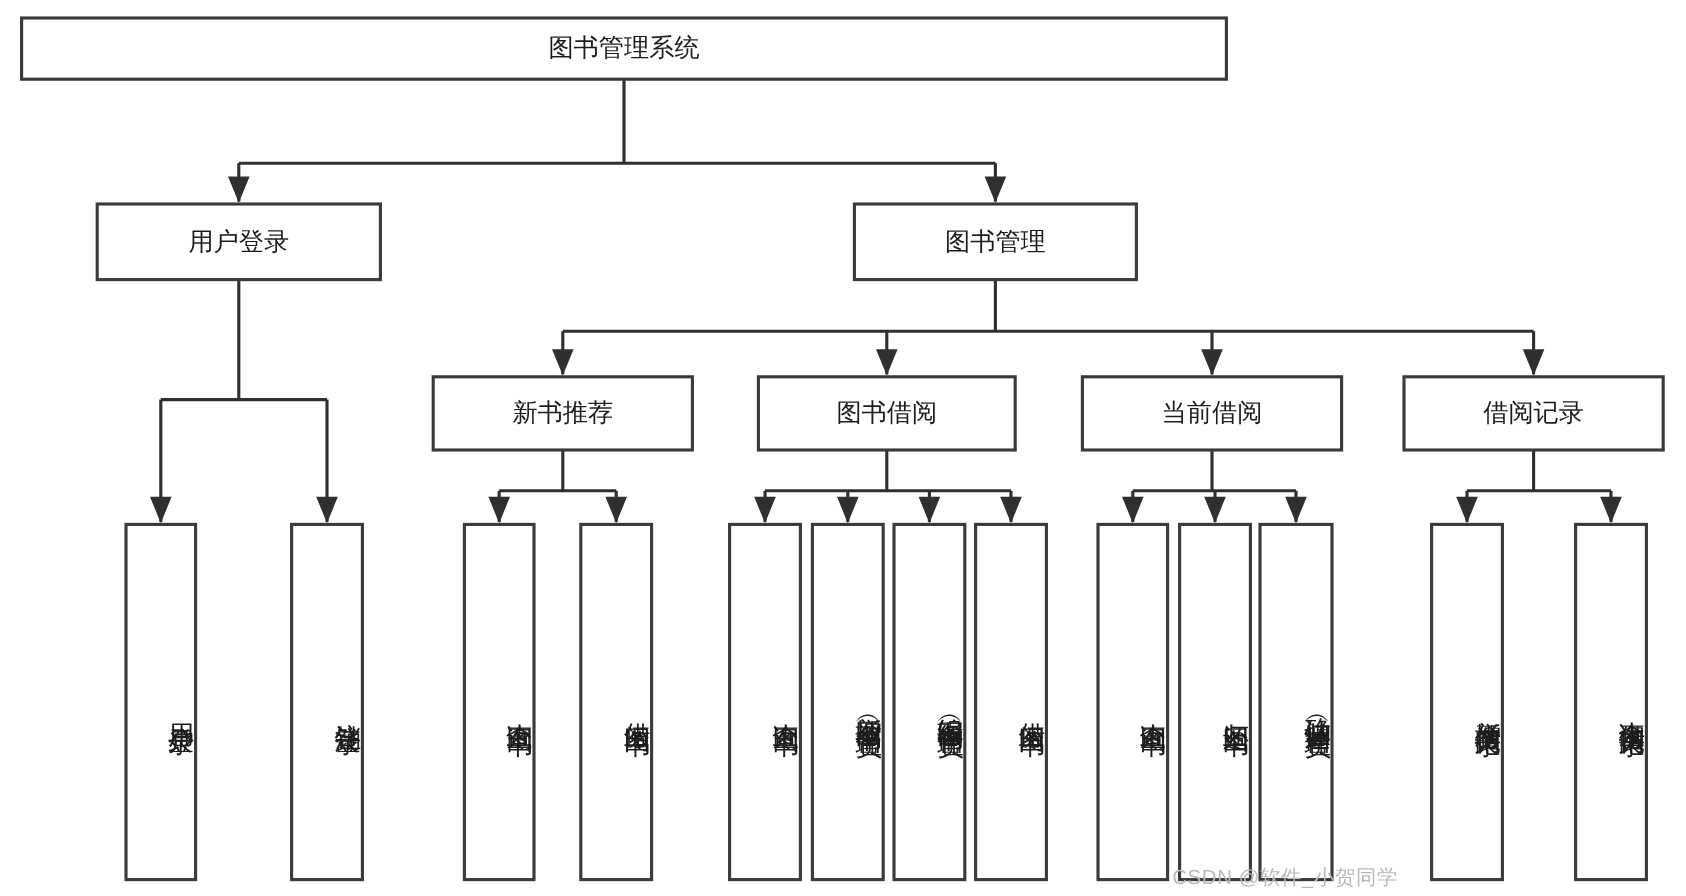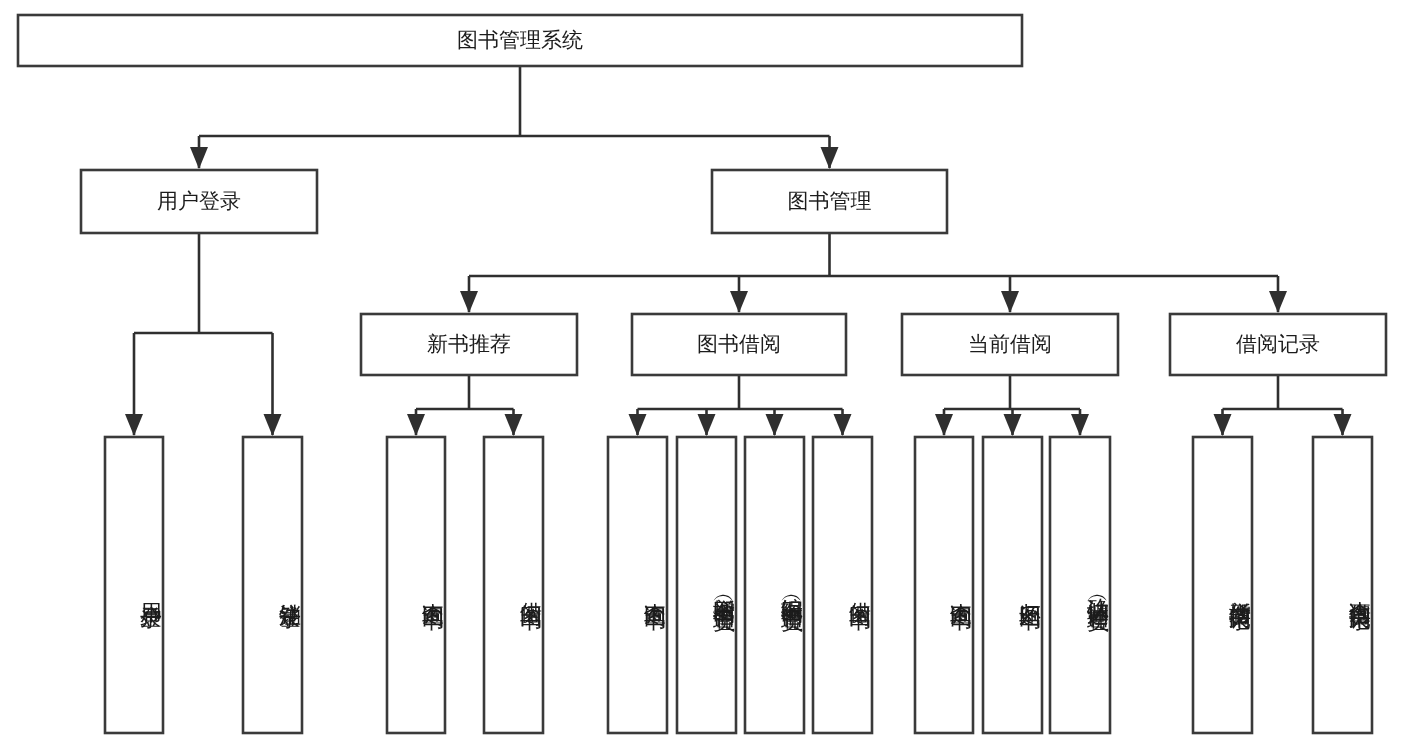--- a/index.html
+++ b/index.html
@@ -179,14 +179,15 @@
       <div class="node-label-v" style="left: 677px; top: 451px; width: 59px; height: 276px;">新增图书（管理员）</div>
       <div class="node-label-v" style="left: 745px; top: 451px; width: 59px; height: 276px;">编辑图书（管理员）</div>
       <div class="node-label-v" style="left: 813px; top: 451px; width: 59px; height: 276px;">借阅图书</div>
       <div class="node-label-v" style="left: 915px; top: 451px; width: 58px; height: 276px;">查询图书</div>
       <div class="node-label-v" style="left: 983px; top: 451px; width: 59px; height: 276px;">归还图书</div>
       <div class="node-label-v" style="left: 1050px; top: 451px; width: 60px; height: 276px;">确认归还（管理员）</div>
       <div class="node-label-v" style="left: 1193px; top: 451px; width: 59px; height: 276px;">新增借阅记录</div>
       <div class="node-label-v" style="left: 1313px; top: 451px; width: 59px; height: 276px;">查询借阅记录</div>
     </div>
 
+  <div class="watermark">CSDN @软件_小贺同学</div>
 
 </div>
 
 </body></html>

